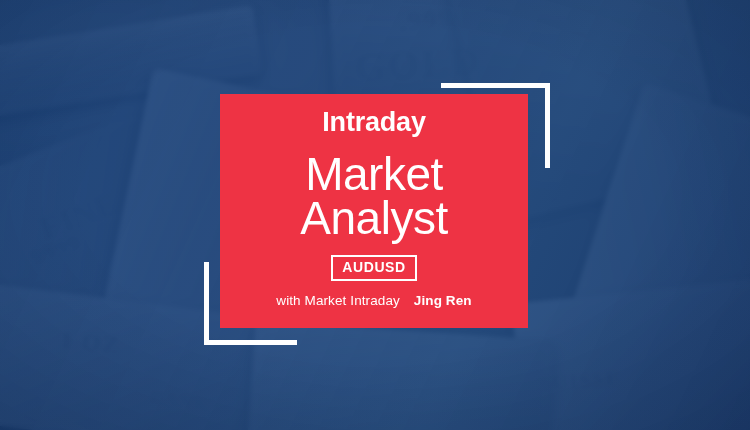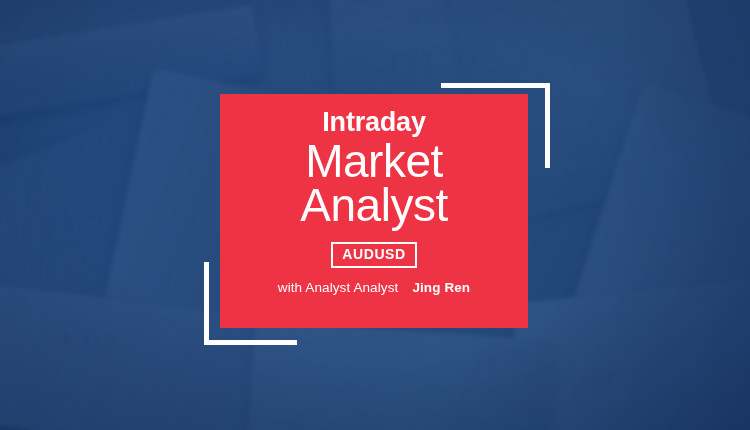--- a/index.html
+++ b/index.html
@@ -173,21 +173,21 @@
     line-height: 1.1;
     letter-spacing: -0.2px;
   }
 
   .headline {
     color: #ffffff;
     font-size: 46px;
     font-weight: 300;
     line-height: 0.96;
     text-align: center;
-    margin-top: 1px;
+    margin-top: 14px;
     letter-spacing: -0.5px;
   }
   .headline .l2 { display: block; }
 
   .tickers {
     display: flex;
     gap: 0;
     margin-top: 15px;
   }
   .ticker {
@@ -254,18 +254,18 @@
     <div class="headline">
       <span class="l1">Market</span>
       <span class="l2">Analyst</span>
     </div>
 
     <div class="tickers">
       <span class="ticker">AUDUSD</span>
     </div>
 
     <div class="byline">
-      <span>with Analyst Analyst</span><span class="analyst">Jing Ren</span>
+      <span>with Market Intraday</span><span class="analyst">Jing Ren</span>
     </div>
 
   </div>
 
 </div>
 
 </body></html>

